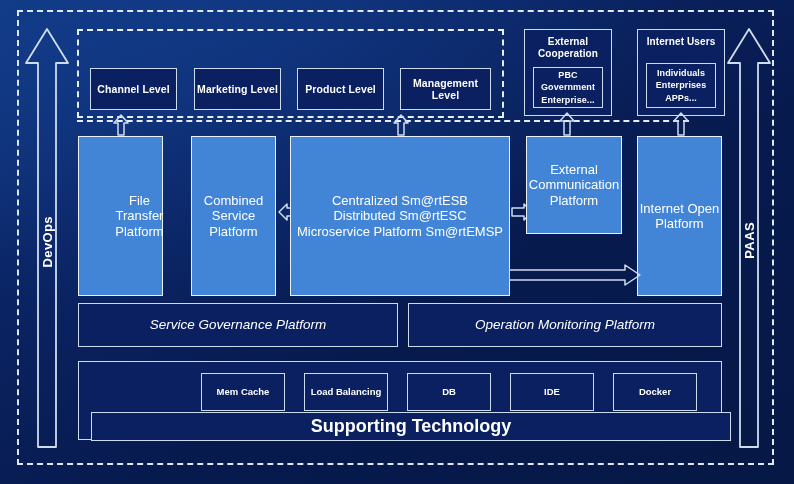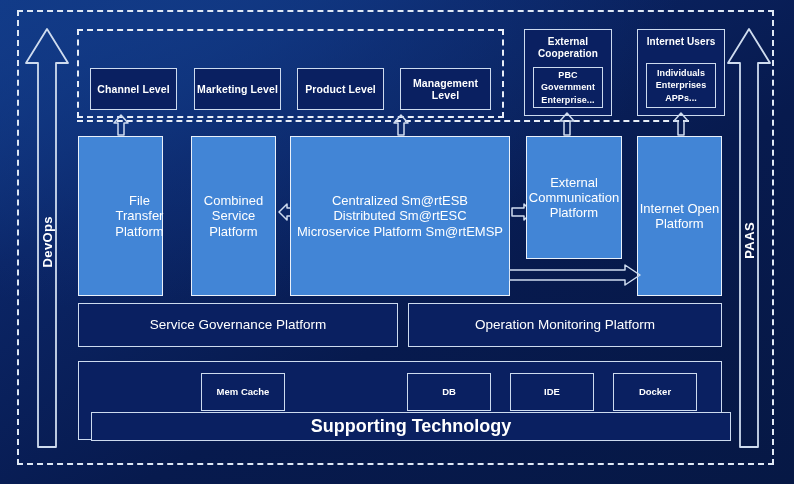--- a/index.html
+++ b/index.html
@@ -41,21 +41,21 @@
     background:#0a2061;border:1.6px solid #cddbef;
     font-size:10.5px;font-weight:bold;letter-spacing:.1px;
   }
   
   .b-solid{
     background:#4285d6;border:1.6px solid #e9f0fa;
     font-size:13px;font-weight:normal;
   }
   .b-wide{
     background:#0a2061;border:1.6px solid #cddbef;
-    font-size:13.5px;font-weight:normal;
+    font-size:13.5px;font-weight:normal;font-style:italic;
   }
   .b-tech{
     background:#0a2061;border:1.4px solid #cddbef;
     font-size:9.5px;font-weight:bold;
   }
   .b-support{
     background:#0a2061;border:1.6px solid #cddbef;
     font-size:18px;font-weight:bold;
   }
   .grp-title{
@@ -174,21 +174,21 @@
 Distributed Sm@rtESC
 Microservice Platform Sm@rtEMSP</span>
   </div>
 
   <div class="h-arrow" style="left:511px;top:202px;">
     <svg width="22" height="20" viewBox="0 0 22 20">
         <polygon points="21,10 13,2 13,6 1,6 1,14 13,14 13,18" fill="none" stroke="#cfdcef" stroke-width="1.5" stroke-linejoin="round"></polygon>
       </svg>
   </div>
 
-  <div class="box b-solid" style="left:526px;top:136px;width:96px;height:123px;">
+  <div class="box b-solid" style="left:526px;top:136px;width:96px;height:98px;">
     <span>External Communication Platform</span>
   </div>
 
   <div class="box b-solid" style="left:637px;top:136px;width:85px;height:160px;">
     <span>Internet Open Platform</span>
   </div>
 
   <div class="long-arrow" style="left:509px;top:264px;">
     <svg width="132" height="22" viewBox="0 0 132 22">
       <polygon points="0,6 116,6 116,1 131,11 116,21 116,16 0,16" fill="none" stroke="#cfdcef" stroke-width="1.5" stroke-linejoin="round"></polygon>
@@ -200,20 +200,23 @@
   </div>
   <div class="box b-wide" style="left:408px;top:303px;width:314px;height:44px;">
     <span>Operation Monitoring Platform</span>
   </div>
 
   <div class="tech-band" style="left:78px;top:361px;width:644px;height:79px;"></div>
 
   <div class="box b-tech" style="left:201px;top:373px;width:84px;height:38px;">
     <span>Mem Cache</span>
   </div>
+  <div class="box b-tech" style="left:304px;top:373px;width:84px;height:38px;">
+    <span>Load Balancing</span>
+  </div>
   <div class="box b-tech" style="left:407px;top:373px;width:84px;height:38px;">
     <span>DB</span>
   </div>
   <div class="box b-tech" style="left:510px;top:373px;width:84px;height:38px;">
     <span>IDE</span>
   </div>
   <div class="box b-tech" style="left:613px;top:373px;width:84px;height:38px;">
     <span>Docker</span>
   </div>
 

